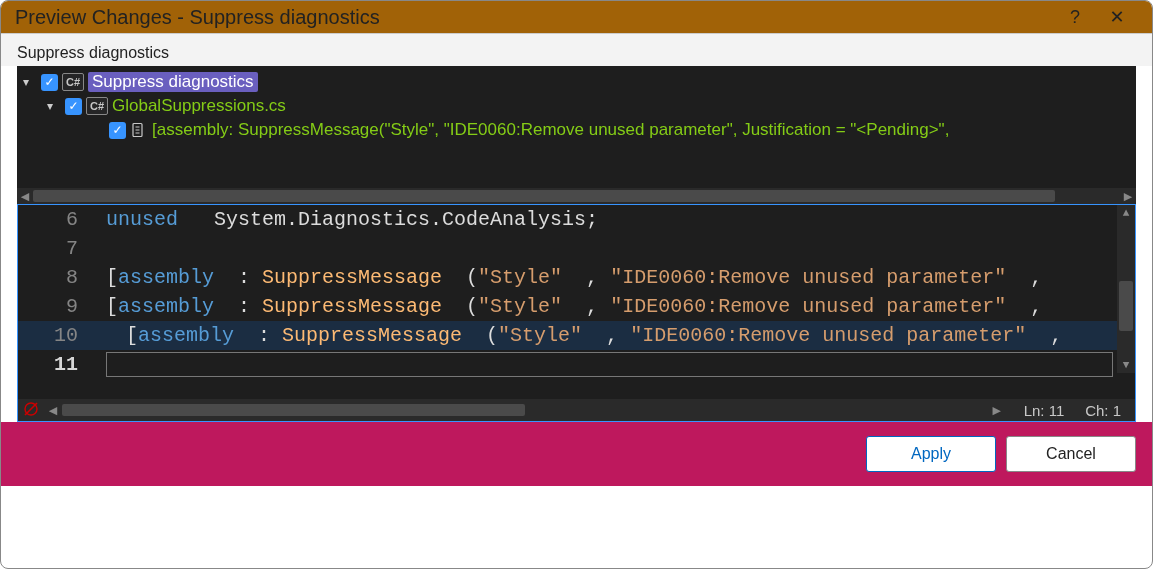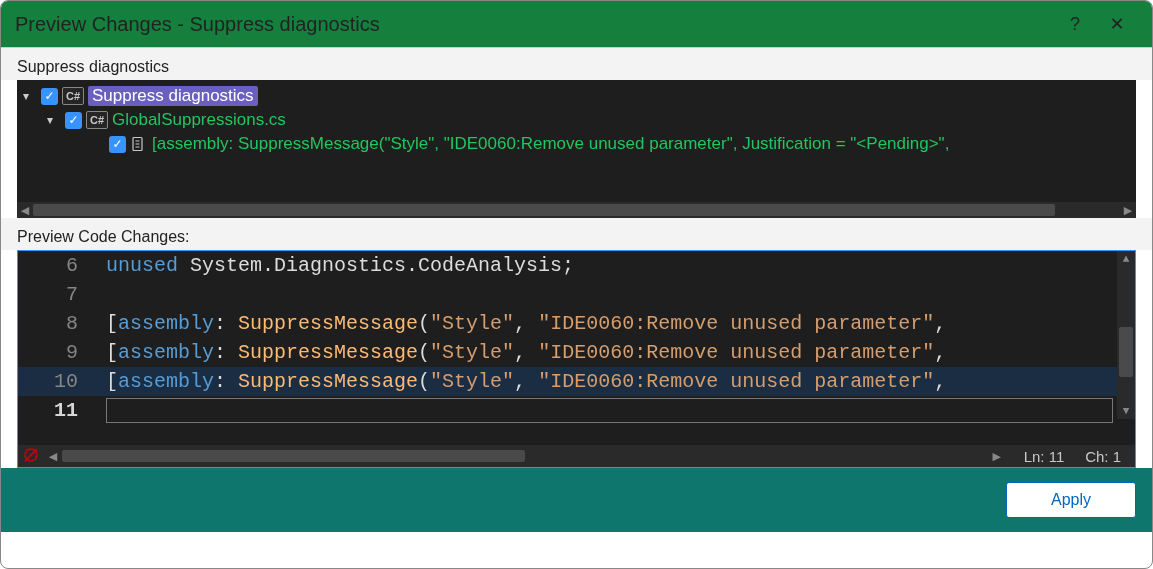--- a/index.html
+++ b/index.html
@@ -16,22 +16,22 @@
     background: #fff;
     border: 1px solid #888;
     border-radius: 8px;
     display: flex;
     flex-direction: column;
     overflow: hidden;
   }
   .titlebar {
     display: flex;
     align-items: center;
-    padding: 8px 14px;
-    background: #15803d;
+    padding: 1px 14px;
+    background: #a16207;
     border-bottom: 1px solid #ccc;
   }
   .titlebar .title {
     font-size: 20px;
     color: #222;
     flex: 1;
   }
   .titlebar .tb-btn {
     width: 42px;
     text-align: center;
@@ -107,21 +107,21 @@
     color: #c8c8c8;
     font-size: 14px;
   }
   .tree-row.selected .label {
     background: #6a5fbf;
     color: #fff;
     padding: 0 4px;
     border-radius: 2px;
   }
   .tree-row .label {
-    color: #22c55e;
+    color: #84cc16;
   }
   .indent1 { padding-left: 30px; }
   .indent2 { padding-left: 92px; }
   .tree-hscroll {
     position: absolute;
     bottom: 0;
     left: 0;
     right: 0;
     height: 16px;
     background: #2a2a2a;
@@ -177,23 +177,23 @@
     padding-right: 18px;
     color: #858585;
     flex: none;
     user-select: none;
   }
   .gutter.current { color: #d7d7d7; font-weight: bold; }
   .code-content { flex: 1; padding-left: 10px; position:relative; }
   .kw { color: #569cd6; }
   .type { color: #fdba74; }
   .str { color: #d69d6d; }
-  .txt { color: #dcdcdc; }
+  .txt { color: #dcdcdc; margin-left: 24px; }
   .brk { color: #dcdcdc; }
-  .hl-line { background: #1b2d42; }
+  .hl-line { background: #1b2d42; gap: 20px; }
   .caret-line { position: relative; }
   .caret-line .caret-box {
     position: absolute;
     left: 88px;
     right: 22px;
     top: 2px;
     bottom: 2px;
     border: 1px solid #777;
     pointer-events: none;
   }
@@ -254,21 +254,21 @@
   }
   .code-footer .status {
     padding: 0 14px 0 18px;
     white-space: nowrap;
   }
   .button-row {
     display: flex;
     justify-content: flex-end;
     gap: 10px;
     padding: 14px 16px;
-    background: #0f766e;
+    background: #be185d;
   }
   .btn {
     min-width: 130px;
     padding: 8px 0;
     text-align: center;
     font-size: 16px;
     background: #fff;
     border: 1px solid #888;
     border-radius: 3px;
     cursor: pointer;
@@ -318,21 +318,20 @@
     </div>
     <div class="tree-hscroll">
       <div class="arrow">◀</div>
       <div class="track">
           <div class="thumb"></div>
         </div>
       <div class="arrow">▶</div>
     </div>
   </div>
 
-  <div class="section-label">Preview Code Changes:</div>
 
   <div class="code-pane">
     <div class="code-body" id="code-body">
 
       <div class="code-line"><div class="gutter">6</div><div class="code-content"><span class="kw">unused </span><span class="txt">System.Diagnostics.CodeAnalysis;</span></div></div>
         <div class="code-line"><div class="gutter">7</div><div class="code-content"></div></div>
         <div class="code-line"><div class="gutter">8</div><div class="code-content"><span class="brk">[</span><span class="kw">assembly</span><span class="txt">: </span><span class="type">SuppressMessage</span><span class="txt">(</span><span class="str">"Style"</span><span class="txt">, </span><span class="str">"IDE0060:Remove unused parameter"</span><span class="txt">,</span></div></div>
         <div class="code-line"><div class="gutter">9</div><div class="code-content"><span class="brk">[</span><span class="kw">assembly</span><span class="txt">: </span><span class="type">SuppressMessage</span><span class="txt">(</span><span class="str">"Style"</span><span class="txt">, </span><span class="str">"IDE0060:Remove unused parameter"</span><span class="txt">,</span></div></div>
         <div class="code-line hl-line"><div class="gutter">10</div><div class="code-content"><span class="brk">[</span><span class="kw">assembly</span><span class="txt">: </span><span class="type">SuppressMessage</span><span class="txt">(</span><span class="str">"Style"</span><span class="txt">, </span><span class="str">"IDE0060:Remove unused parameter"</span><span class="txt">,</span></div></div>
         <div class="code-line caret-line"><div class="gutter current">11</div><div class="code-content"></div><div class="caret-box"></div></div>
@@ -363,15 +362,16 @@
         <span>11</span>
         &nbsp;&nbsp;&nbsp;
         <span>Ch:</span>
         <span>1</span>
       </div>
     </div>
   </div>
 
   <div class="button-row">
     <div class="btn primary">Apply</div>
+    <div class="btn">Cancel</div>
   </div>
 
 </div>
 
 </body></html>

